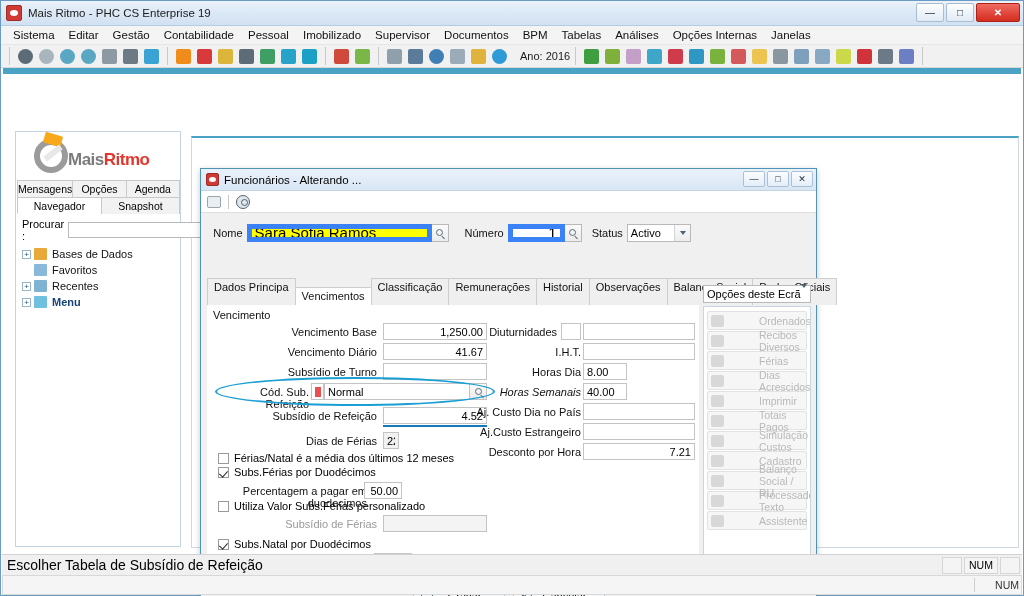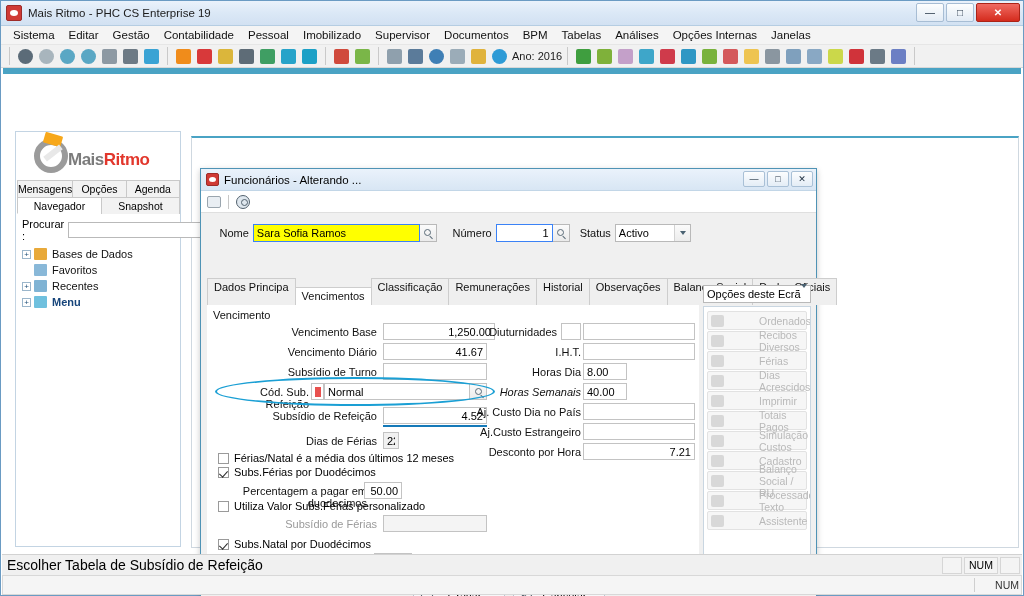--- a/index.html
+++ b/index.html
@@ -57,21 +57,21 @@
   .menubar .mi { padding: 1px 7px; font-size: 11.5px; color: #111; white-space: nowrap; }
 
   
   .toolbar {
     position: absolute; left: 0; top: 44px; width: 1022px; height: 23px;
     background: #f1f1f1; display: flex; align-items: center; padding-left: 3px;
     border-bottom: 1px solid #d8d8d8;
   }
   .tsep { width: 1px; height: 18px; background: #c9c9c9; margin: 0 5px; }
   .ticon { width: 15px; height: 15px; margin: 0 3px; display: inline-block; position: relative; border-radius: 2px; }
-  .tlabel { font-size: 11px; color: #1b1b1b; margin-left: 2px; white-space: nowrap; }
+  .tlabel { font-size: 11px; color: #1b1b1b; margin-left: 10px; white-space: nowrap; }
   .circ { border-radius: 50%; }
 
   
   .workspace {
     position: absolute; left: 0; top: 67px; width: 1022px; height: 486px;
     background: #ffffff;
     border-radius: 14px;
   }
   .wsbar {
     position: absolute; left: 2px; top: 0; width: 1018px; height: 6px;
@@ -177,21 +177,21 @@
     content:""; position:absolute; left:3.5px; top:3.5px; width:5px; height:5px;
     border-radius:50%; border:1.5px solid #53626e;
   }
 
   .dlg-body { position: relative; height: 400px; background: #f0f0f0; }
 
   
   .hdr-row { position: absolute; left: 12px; top: 10px; width: 478px; height: 19px; display: flex; align-items: center; }
   .lbl { font-size: 11px; color: #111; }
   .inp {
-    height: 18px; border: 1px solid #3b82f6; background: #ffffff; font-size: 11px;
+    height: 18px; border: 5px solid #3b82f6; background: #ffffff; font-size: 15px;
     padding: 0 3px; line-height: 16px; font-family: "Liberation Sans", sans-serif;
   }
   .inp.yellow { background: #ffff00; }
   .lookup {
     width: 17px; height: 18px; border: 1px solid #b9b9b9; border-left: none;
     background: linear-gradient(to bottom,#fbfbfb,#ebebeb);
     display: flex; align-items: center; justify-content: center; flex: none;
   }
   .mag { width: 7px; height: 7px; border: 1.4px solid #5a6b78; border-radius: 50%; position: relative; }
   .mag::after { content:""; position:absolute; right:-3px; bottom:-3px; width:4px; height:1.4px; background:#5a6b78; transform: rotate(45deg); }
@@ -474,21 +474,21 @@
           <div class="tab">Observações</div>
           <div class="tab">Balanço Social</div>
           <div class="tab">Dados Oficiais</div>
         </div>
 
         <div class="panel-content">
 
           <div class="section-title" style="left:6px; top:4px;">Vencimento</div>
 
           <div class="frm-lbl" style="left:30px; top:21px; width:140px;">Vencimento Base</div>
-          <input class="frm-inp num" style="left: 176px; top: 18px; width: 112px;" value="1,250.00">
+          <input class="frm-inp num" style="left: 176px; top: 18px; width: 104px;" value="1,250.00">
 
           <div class="frm-lbl" style="left:30px; top:41px; width:140px;">Vencimento Diário</div>
           <input class="frm-inp num" style="left: 176px; top: 38px; width: 104px;" value="41.67">
 
           <div class="frm-lbl" style="left:30px; top:61px; width:140px;">Subsídio de Turno</div>
           <input class="frm-inp num" style="left: 176px; top: 58px; width: 104px;" value="">
 
           <div class="frm-lbl" style="left:12px; top:81px; width:90px;">Cód. Sub. Refeição</div>
           <div style="position:absolute; left:104px; top:78px; width:13px; height:17px; border:1px solid #c3c3c3; background:#fff; display:flex;align-items:center;justify-content:center;">
             <span style="width:6px;height:10px;background:#e8514f;display:inline-block;"></span>

